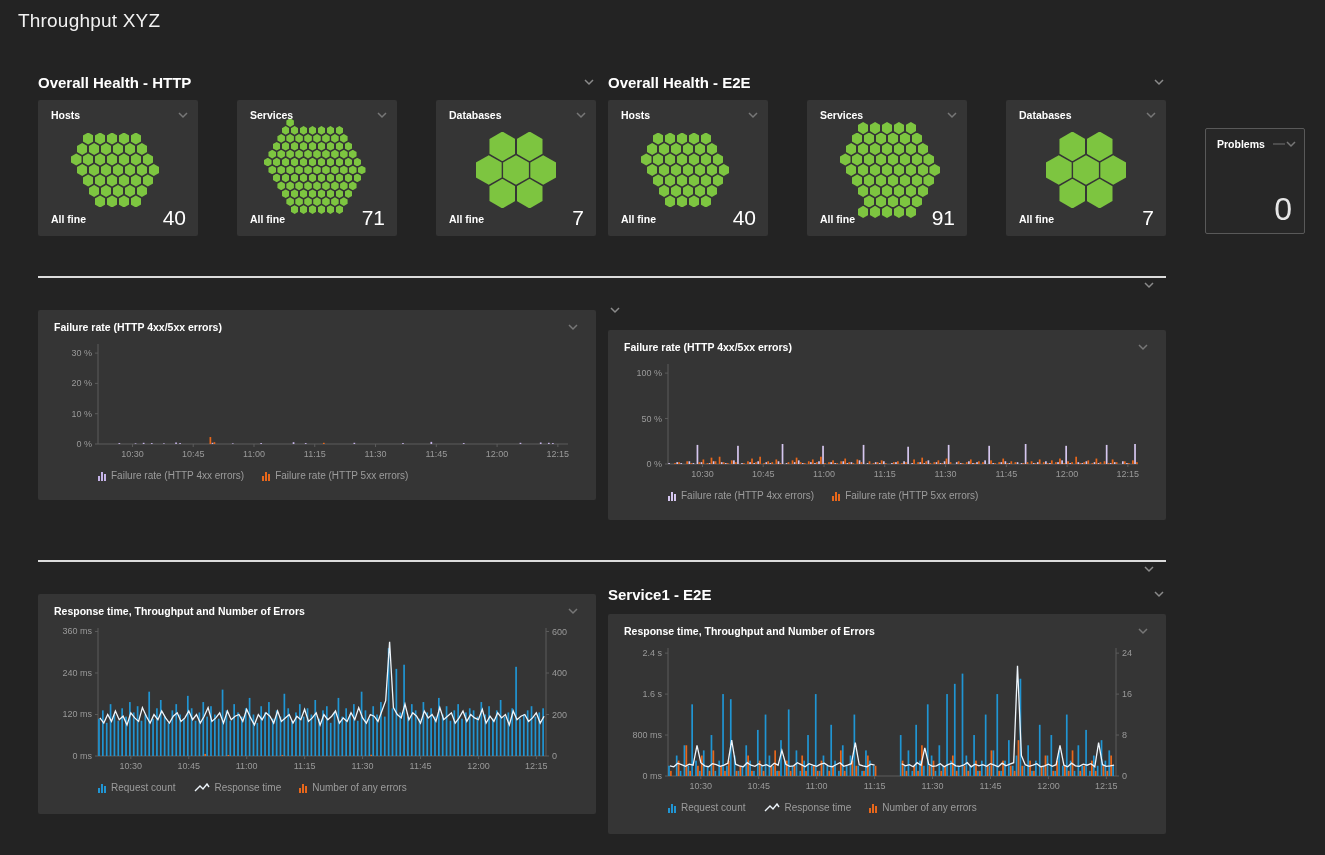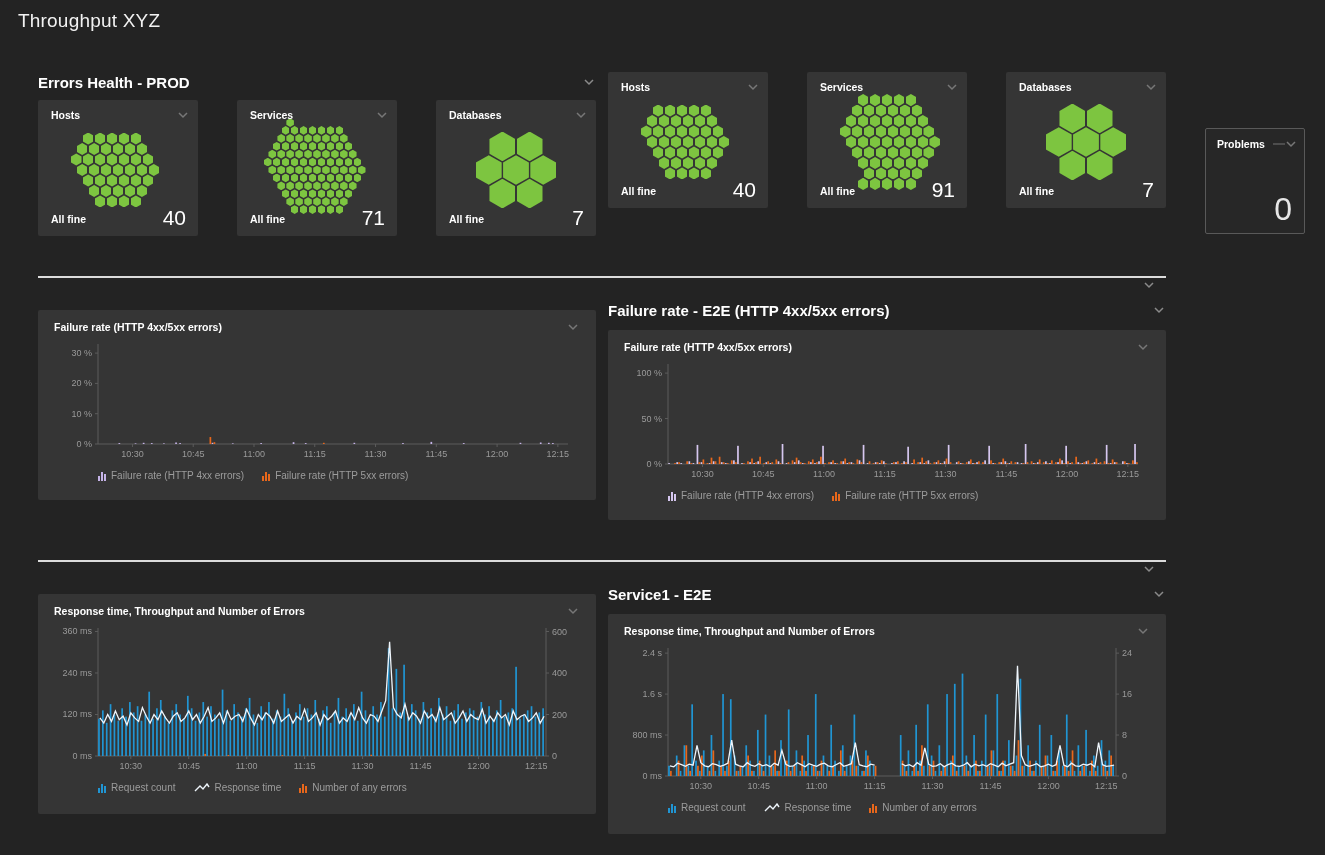--- a/index.html
+++ b/index.html
@@ -66,21 +66,21 @@
 
 <header class="page-header">
   <h1>Throughput XYZ</h1>
 </header>
 
 <div class="dash">
 
   <div class="top-row">
     <div class="section">
       <div class="sec-head">
-        <span class="sec-title">Errors Health - PROD</span>
+        <span class="sec-title">Overall Health - HTTP</span>
         <span class="chev">
             <svg width="12" height="8" viewBox="0 0 12 8">
               <path d="M2 2 L6 6 L10 2" fill="none" stroke="#8a8a8a" stroke-width="1.5"></path>
             </svg>
           </span>
       </div>
       <div class="tiles-row">
         <div class="tile">
           <div class="tile-head">
               <span class="tile-title">Hosts</span>
@@ -270,20 +270,28 @@
             </div>
           <div class="tile-foot">
               <span class="all-fine">All fine</span>
               <span class="count">7</span>
             </div>
         </div>
       </div>
     </div>
 
     <div class="section">
+      <div class="sec-head">
+        <span class="sec-title">Overall Health - E2E</span>
+        <span class="chev">
+            <svg width="12" height="8" viewBox="0 0 12 8">
+              <path d="M2 2 L6 6 L10 2" fill="none" stroke="#8a8a8a" stroke-width="1.5"></path>
+            </svg>
+          </span>
+      </div>
       <div class="tiles-row">
         <div class="tile">
           <div class="tile-head">
               <span class="tile-title">Hosts</span>
               <span class="chev">
                 <svg width="12" height="8" viewBox="0 0 12 8">
                   <path d="M2 2 L6 6 L10 2" fill="none" stroke="#777" stroke-width="1.5"></path>
                 </svg>
               </span>
             </div>
@@ -543,21 +551,20 @@
                 <i style="height: 9px; background: rgb(232, 103, 27);"></i>
                 <i style="height: 7px; background: rgb(232, 103, 27);"></i>
               </span>
               <span>Failure rate (HTTP 5xx errors)</span>
             </span>
           </div>
       </div>
     </div>
     <div class="section">
       <div class="sec-head">
-        <span class="sec-title">Failure rate - E2E (HTTP 4xx/5xx errors)</span>
         <span class="chev">
             <svg width="12" height="8" viewBox="0 0 12 8">
               <path d="M2 2 L6 6 L10 2" fill="none" stroke="#8a8a8a" stroke-width="1.5"></path>
             </svg>
           </span>
       </div>
       <div class="chart-tile failure">
         <div class="chart-tile-head">
           <span class="chart-title">Failure rate (HTTP 4xx/5xx errors)</span>
           <span class="chev">

